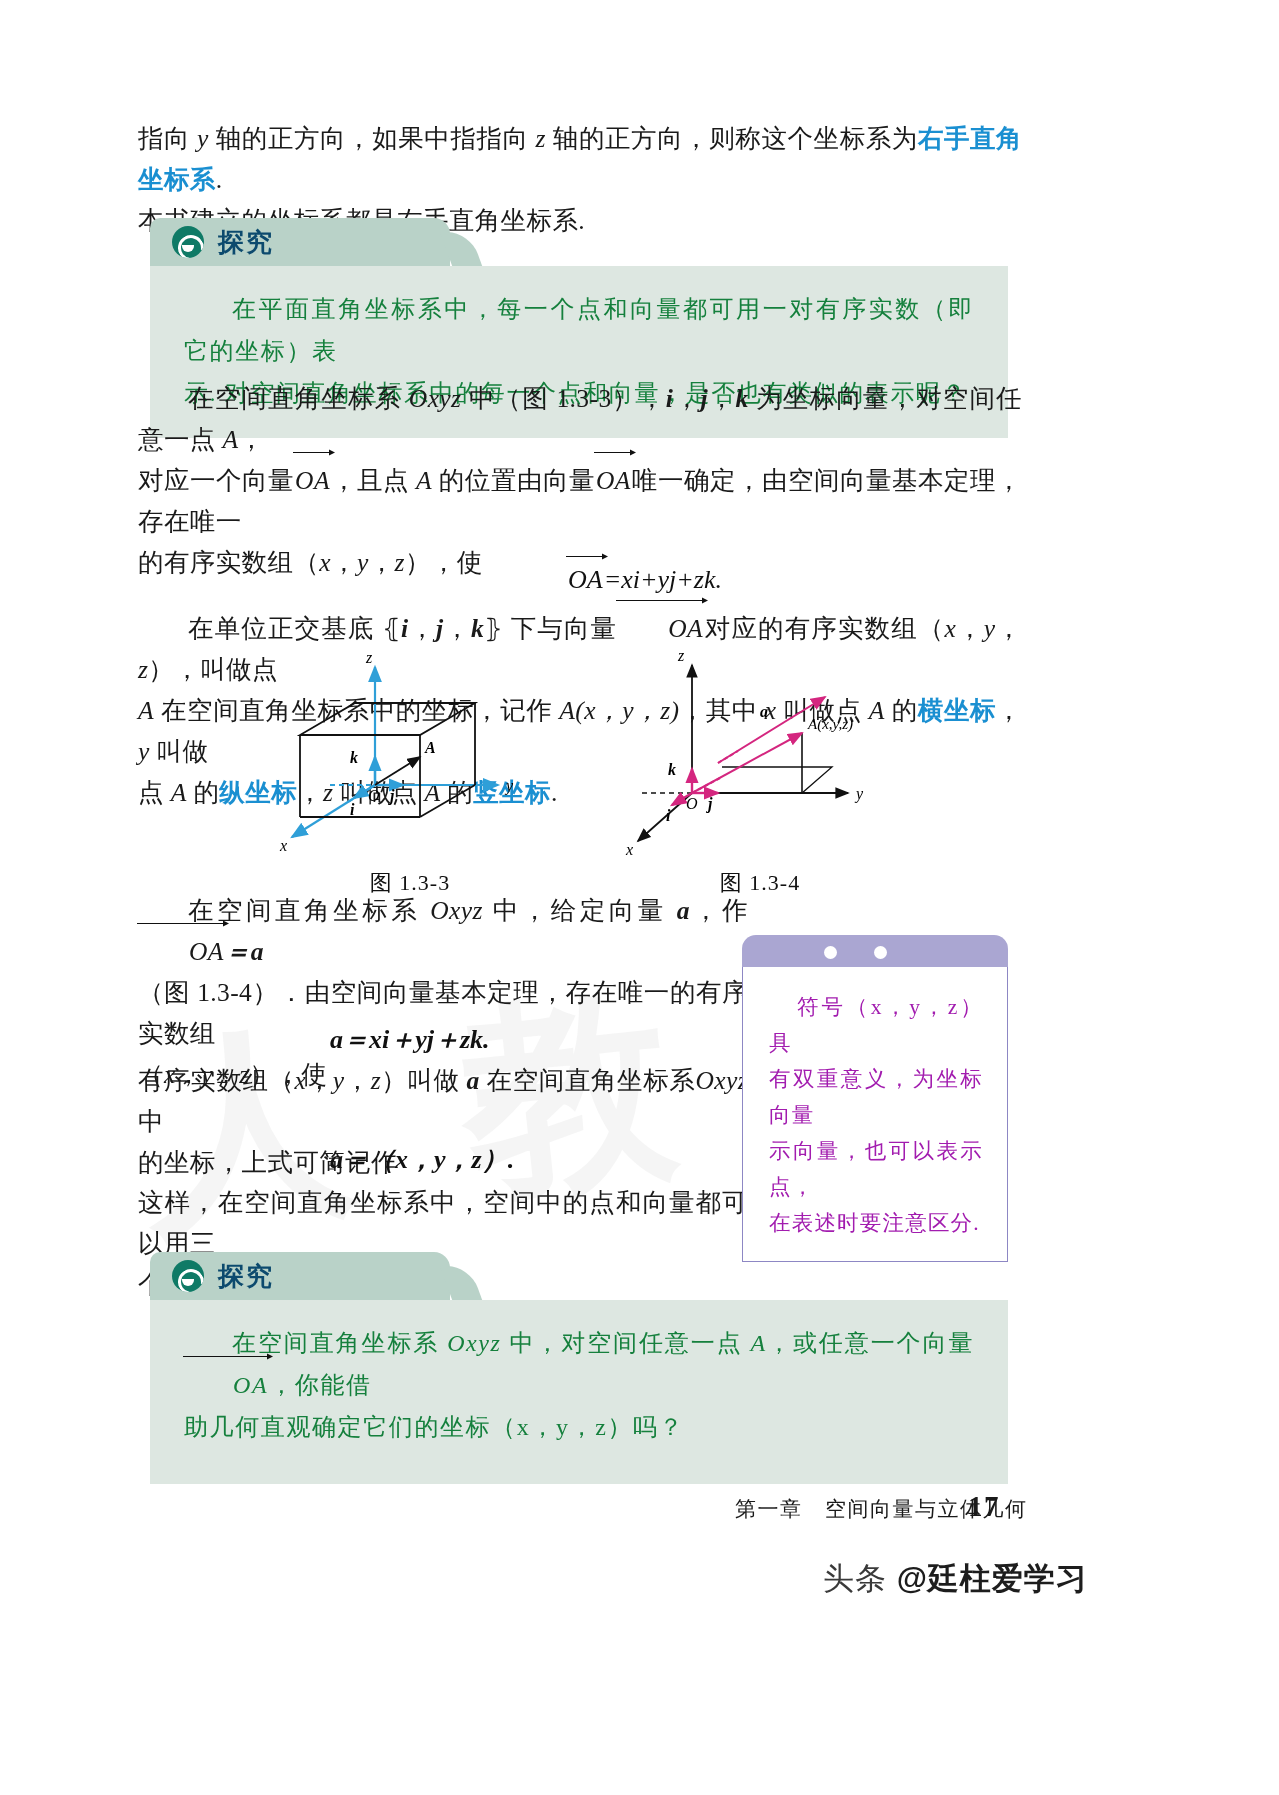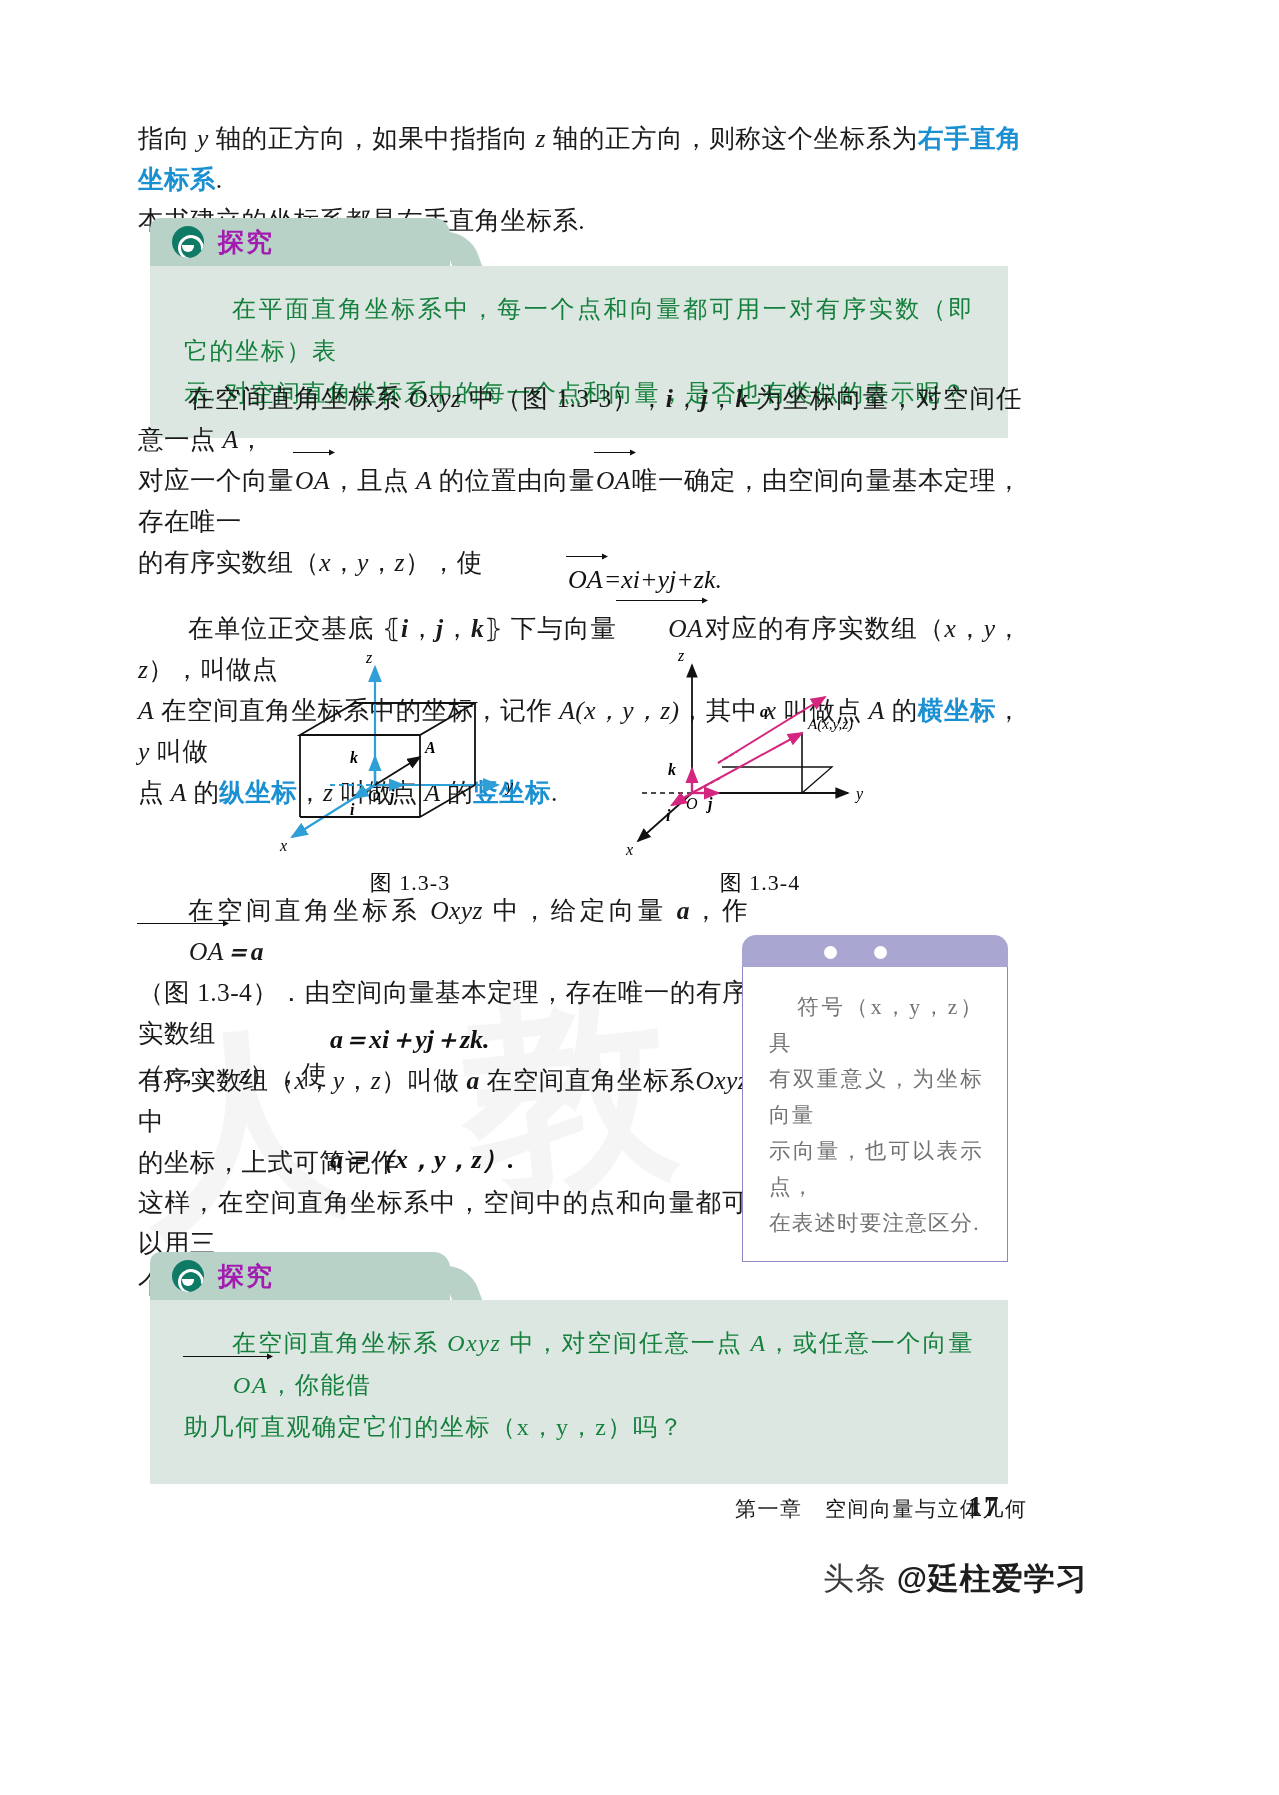--- a/index.html
+++ b/index.html
@@ -76,21 +76,21 @@
     border-bottom-color:transparent;
     transform:rotate(-35deg);
   }
   .inq-icon::after{
     content:"";position:absolute;left:10px;top:19px;
     width:12px;height:7px;background:#ffffff;
     border-radius:0 0 7px 7px;
   }
   .inq-title{
     font-family:"Liberation Sans","DejaVu Sans",sans-serif;
-    font-size:26px;font-weight:bold;color:#a21caf;
+    font-size:26px;font-weight:bold;color:#0c4a6e;
     letter-spacing:2px;
   }
   .inq-body{
     background:#dde7e1;
     padding:22px 34px 24px 34px;
     box-sizing:border-box;
   }
   .kai{
     font-family:"Liberation Serif","DejaVu Serif",serif;
     font-size:24px;
@@ -134,21 +134,21 @@
     border-top:none;
     background:#ffffff;
     box-sizing:border-box;
     padding:22px 24px 20px 26px;
   }
   .note-text{
     font-family:"Liberation Serif","DejaVu Serif",serif;
     font-size:21.5px;
     line-height:36px;
     letter-spacing:1.2px;
-    color:#737373;
+    color:#a21caf;
     text-align:justify;
   }
 
   
   .watermark{
     position:absolute;
     left:140px;top:960px;
     width:760px;height:260px;
     font-family:"Liberation Serif",serif;
     font-size:210px;

